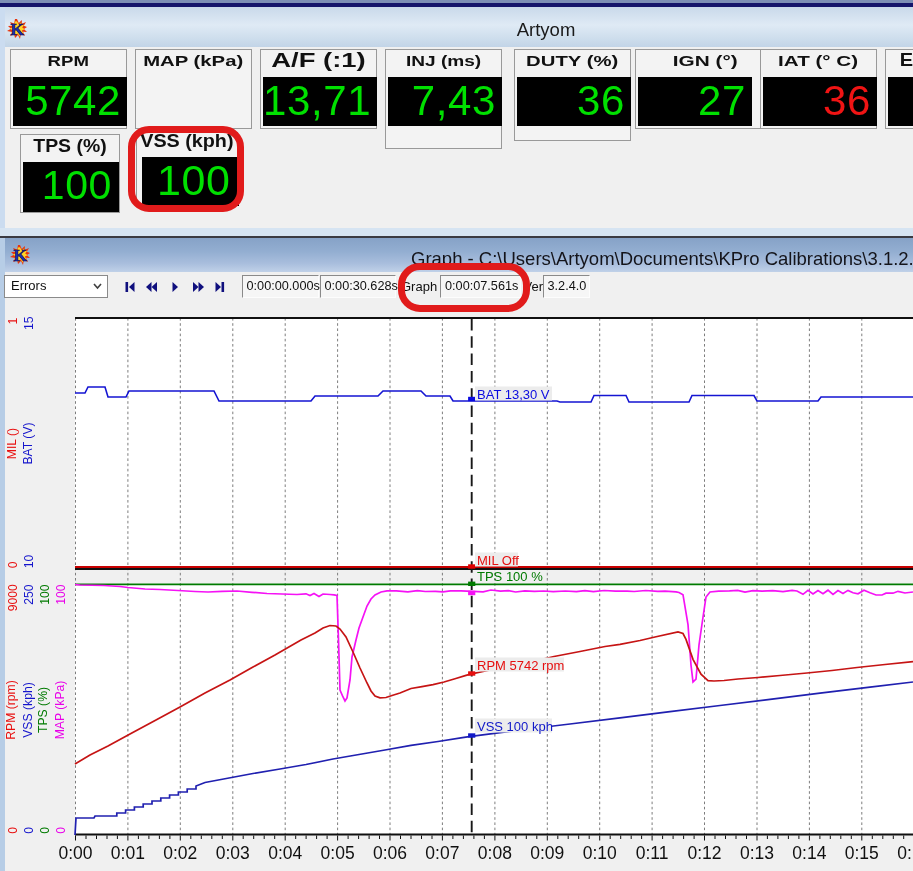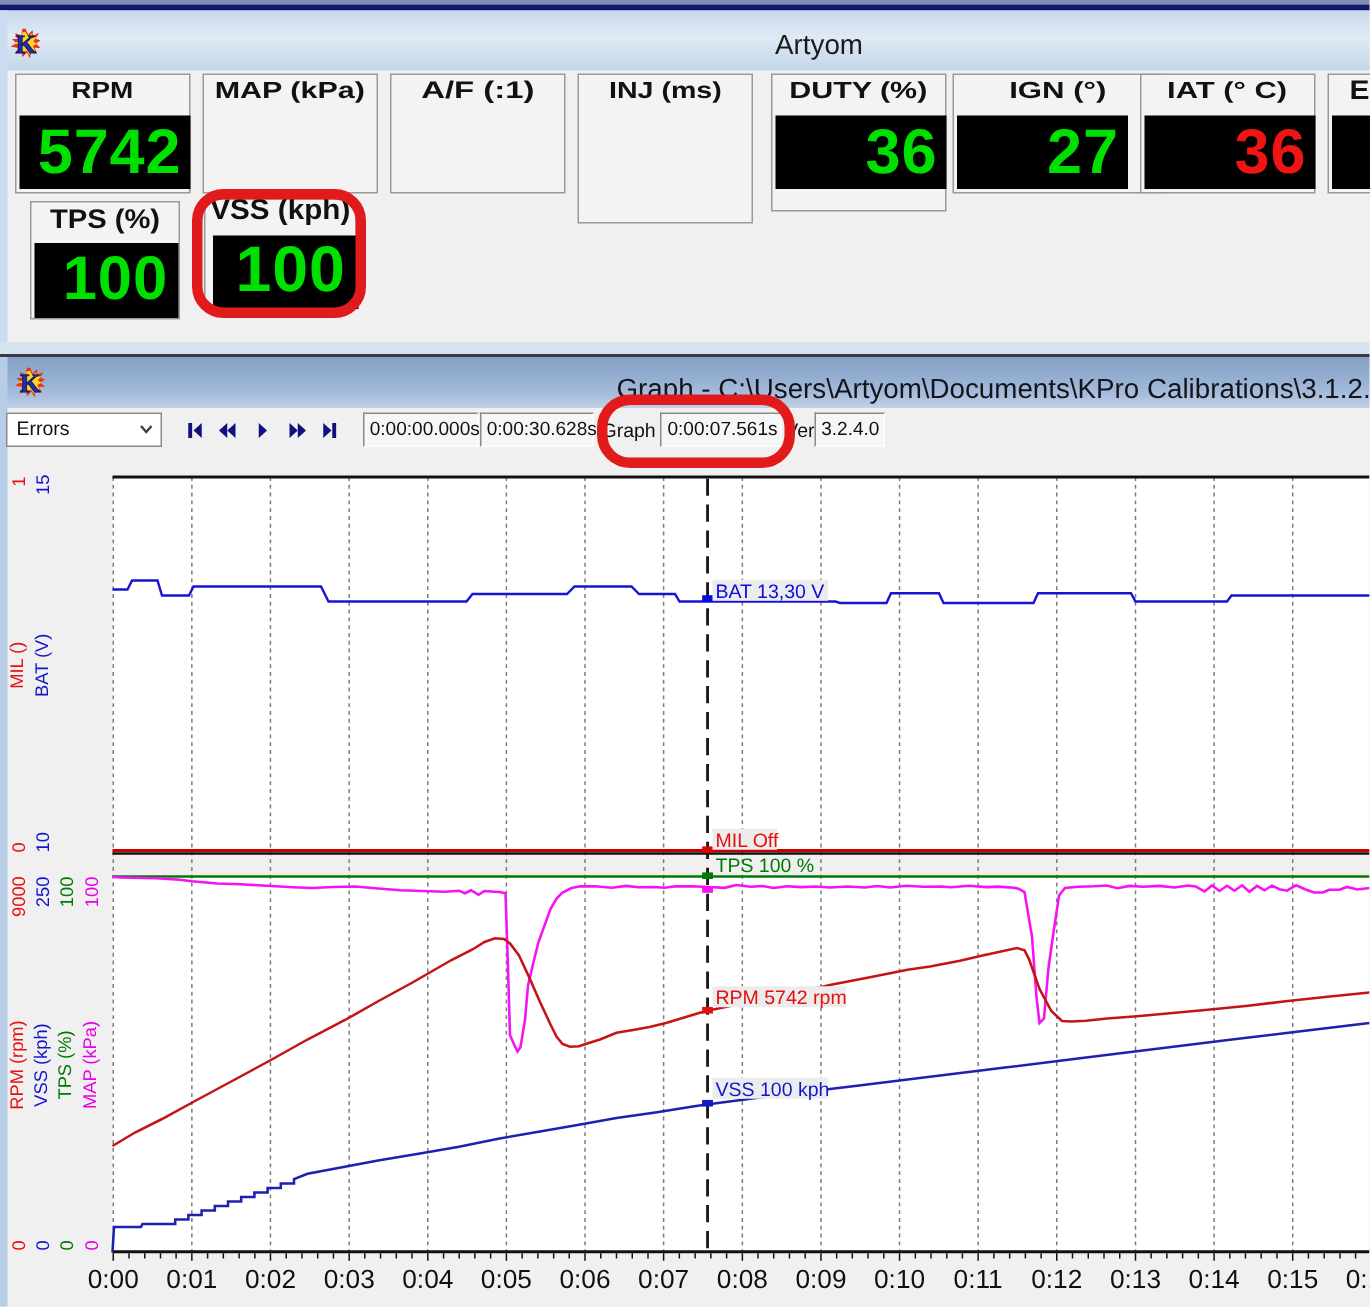--- a/index.html
+++ b/index.html
@@ -1,19 +1,19 @@
 <!DOCTYPE html>
 <html><head><meta charset="utf-8"><style>
 *{margin:0;padding:0;box-sizing:border-box}
 html,body{width:913px;height:871px;overflow:hidden;background:#f0f0f0;
 font-family:"Liberation Sans",sans-serif}
 .abs{position:absolute}
 .cell{position:absolute;background:#f3f3f3;border:1px solid #999}
 .clab{text-align:center;font-weight:bold;color:#111;padding-top:1px;line-height:19px;white-space:nowrap}
-.lcd{position:absolute;background:#000;font-weight:bold;font-size:42px;text-align:right;
+.lcd{position:absolute;background:#000;font-weight:normal;font-size:42px;text-align:right;
 padding-right:6px;line-height:47px;letter-spacing:0.6px}
 .fld{position:absolute;height:22.5px;background:#f6f6f6;border:1px solid #8a8a8a;
 border-bottom-color:#fdfdfd;border-right-color:#fdfdfd;font-size:12.7px;color:#101010;
 line-height:20.5px;padding-left:4px;top:275px}
 .tlab{position:absolute;font-size:13px;color:#101010;top:279px}
 .redring{position:absolute;border:7px solid #e11b1b;z-index:50}
 </style></head><body>
 
 <div class="abs" style="left:0;top:0;width:913px;height:2.5px;background:#7d8fb5"></div>
 <div class="abs" style="left:0;top:2.5px;width:913px;height:4.5px;background:#15156b"></div>
@@ -27,24 +27,26 @@
 </svg>
 <div class="abs" style="left:0;top:228px;width:913px;height:8px;background:#d6e4f2"></div>
 <div class="cell" style="left:10px;top:49px;width:117px;height:80px">
 <div class="clab" style="font-size:15.5px"><span style="display:inline-block;transform:scaleX(1.2)">RPM</span></div>
 <div class="lcd" style="left:2px;top:26.5px;width:114px;height:49.5px"><span style="color:#00e000">5742</span></div>
 </div>
 <div class="cell" style="left:135px;top:49px;width:117px;height:80px">
 <div class="clab" style="font-size:15.5px"><span style="display:inline-block;transform:scaleX(1.31)">MAP (kPa)</span></div>
 </div>
 <div class="cell" style="left:260px;top:49px;width:117px;height:80px">
-<div class="clab" style="font-size:16px"><span style="display:inline-block;transform:scaleX(1.37)">A/F (:1)</span></div>
+<div class="clab" style="font-size:20px"><span style="display:inline-block;transform:scaleX(1.37)">A/F (:1)</span></div>
+<div class="lcd" style="left:2px;top:26.5px;width:114px;height:49.5px"><span style="color:#00e000">13,71</span></div>
 </div>
 <div class="cell" style="left:385px;top:49px;width:117px;height:100px">
 <div class="clab" style="font-size:15.5px"><span style="display:inline-block;transform:scaleX(1.23)">INJ (ms)</span></div>
+<div class="lcd" style="left:2px;top:26.5px;width:114px;height:49.5px"><span style="color:#00e000">7,43</span></div>
 </div>
 <div class="cell" style="left:514px;top:49px;width:117px;height:92px">
 <div class="clab" style="font-size:15.5px"><span style="display:inline-block;transform:scaleX(1.31)">DUTY (%)</span></div>
 <div class="lcd" style="left:2px;top:26.5px;width:114px;height:49.5px"><span style="color:#00e000">36</span></div>
 </div>
 <div class="cell" style="left:635px;top:49px;width:141px;height:80px">
 <div class="clab" style="font-size:15.5px"><span style="display:inline-block;transform:scaleX(1.34)">IGN (°)</span></div>
 <div class="lcd" style="left:2px;top:26.5px;width:114px;height:49.5px"><span style="color:#00e000">27</span></div>
 </div>
 <div class="cell" style="left:760px;top:49px;width:117px;height:80px">

